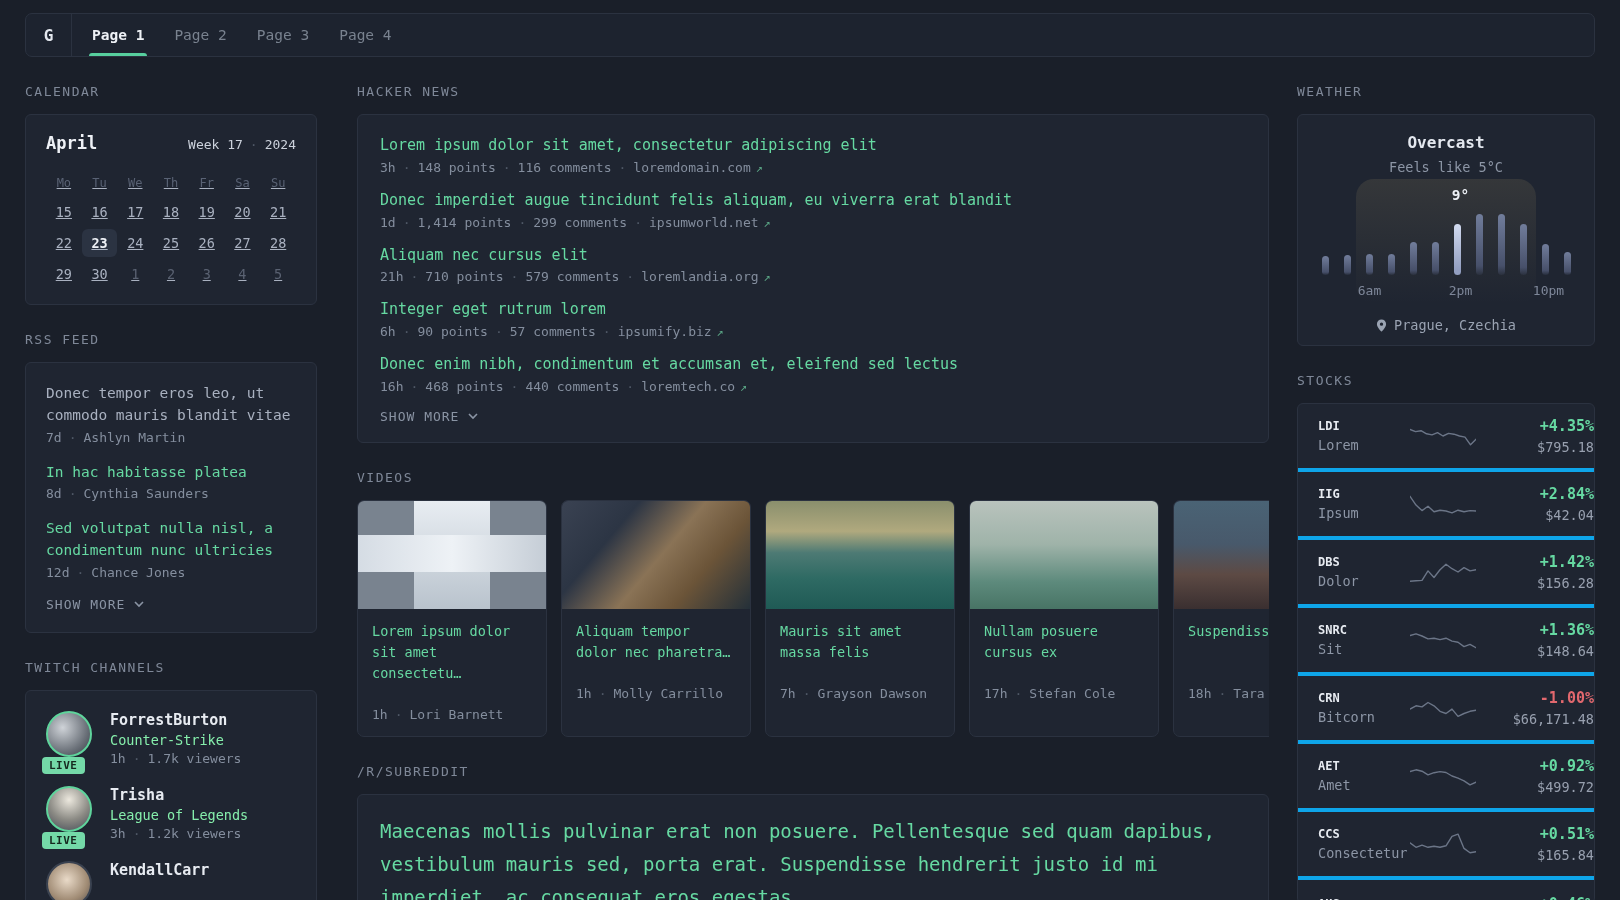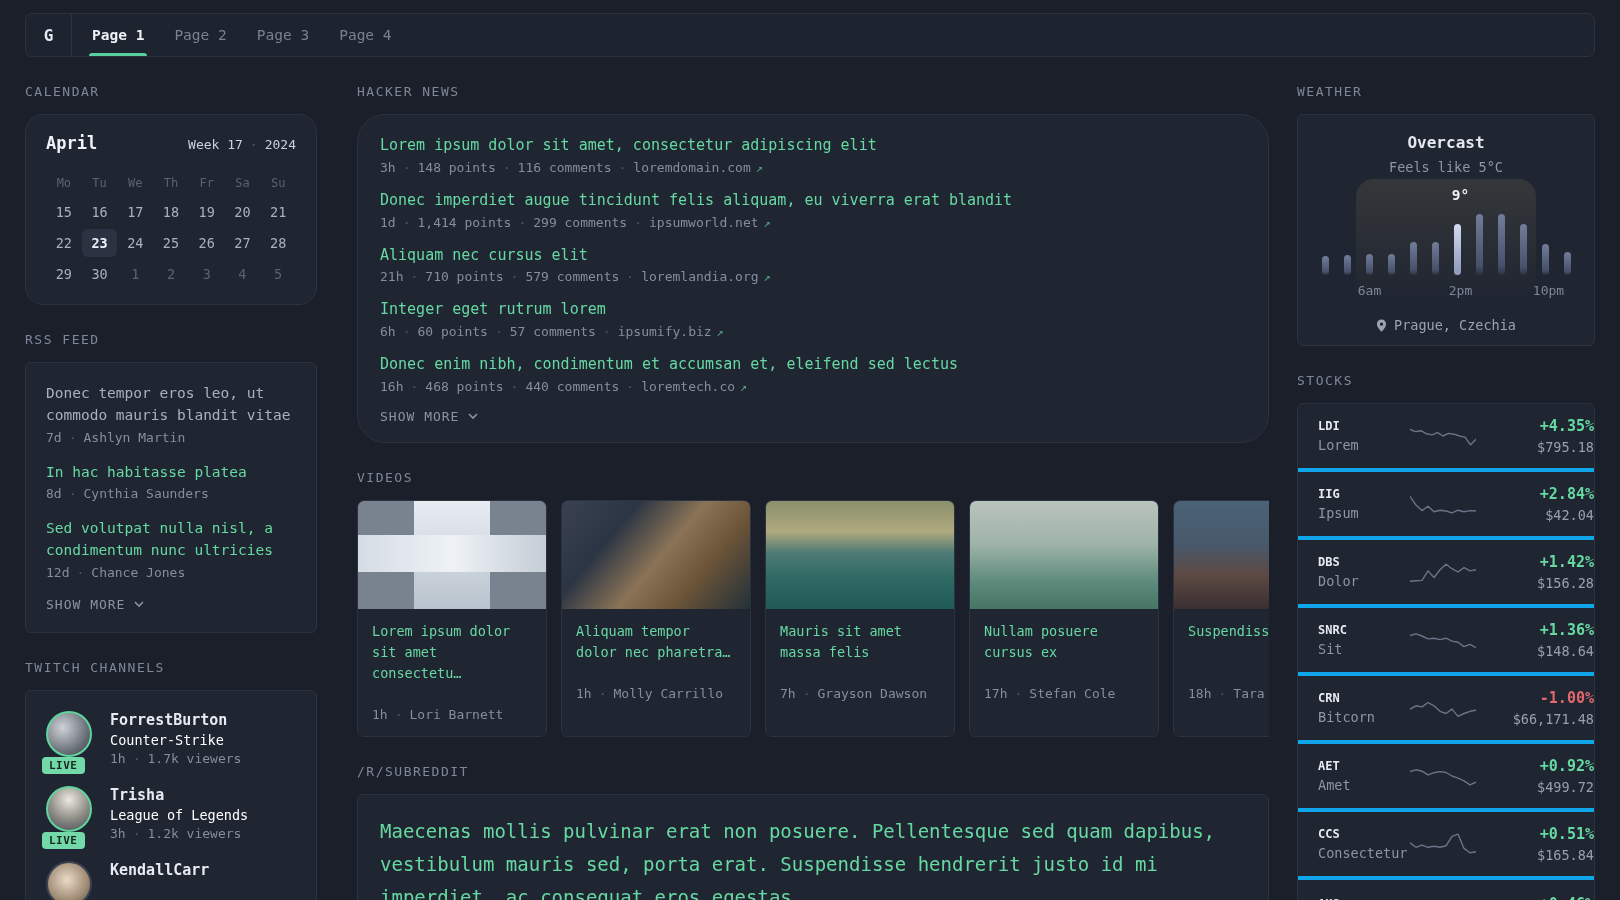--- a/index.html
+++ b/index.html
@@ -32,25 +32,25 @@
   .tab.active::after { content:""; position:absolute; left:-3px; right:-3px; bottom:0;
     height:3px; border-radius:3px 3px 0 0; background:#57cf9e; }
 
   
   .col { position:absolute; top:84px; }
   .col-left  { left:25px;   width:292px; }
   .col-mid   { left:357px;  width:912px; }
   .col-right { left:1297px; width:298px; }
 
   
-  .cal-card { padding:18px 20px 16px;border-radius:18px; }
+  .cal-card { padding:18px 20px 16px; }
   .cal-head { display:flex; justify-content:space-between; align-items:baseline; }
   .cal-month { color:#eef1f6; font-size:17px; font-weight:bold; }
   .cal-week { font-size:13px; color:#ccd2dc; }
-  .cal-grid { display:grid; grid-template-columns:repeat(7,1fr); margin-top:18px; row-gap:3px; text-align:center; }
+  .cal-grid { display:grid; grid-template-columns:repeat(7,1fr); margin-top:18px; row-gap:3px; text-align:center;text-decoration:underline; }
   .cal-wd { font-size:12px; color:#596274; height:24px; line-height:24px; }
   .cal-day { font-size:13.5px; height:28px; line-height:28px; color:#a9b1c0; border-radius:6px; }
   .cal-day.muted { color:#5a6272; }
   .cal-day.selected { background:#2b3342; color:#eef1f6; font-weight:bold; }
 
   
   .rss-card { margin-top:0; padding:20px; }
   .rss-item { margin-bottom:17px; }
   .rss-title { display:block; font-size:14.5px; line-height:1.5; }
   .fresh { color:var(--green); }
@@ -64,25 +64,25 @@
   .tw-row { display:flex; gap:16px; margin-bottom:20px; }
   .tw-avatar-wrap { position:relative; width:48px; flex:0 0 48px; }
   .tw-avatar { width:46px; height:46px; border-radius:50%; border:2px solid #3a4250; }
   .tw-row.live .tw-avatar { border-color:#5fd49c; }
   .av-1 { background:radial-gradient(circle at 35% 35%, #cfd3d8, #6f757d 60%, #343a44); }
   .av-2 { background:radial-gradient(circle at 50% 28%, #ece8de, #8b8a84 55%, #454b56); }
   .av-3 { background:radial-gradient(circle at 45% 40%, #e9dac8, #a08b74 60%, #514d4c); }
   .live-badge { position:absolute; left:-4px; bottom:-8px; background:#74d9a8; color:#16281f;
     font-size:11px; font-weight:bold; padding:2px 7px; border-radius:4px; letter-spacing:.5px; }
   .tw-name { color:#e7ebf1; font-size:15px; font-weight:bold; }
-  .tw-game { color:#ffffff; font-size:13.5px; margin-top:3px; }
+  .tw-game { color:#86efac; font-size:13.5px; margin-top:3px; }
   .tw-row .meta { margin-top:3px; }
 
   
-  .hn-card { padding:20px 22px 18px;border-radius:28px; }
+  .hn-card { padding:20px 22px 18px; }
   .hn-item { margin-bottom:15px; }
   .hn-title { display:block; font-size:15px; color:var(--green); line-height:1.45; white-space:nowrap; overflow:hidden; }
   .hn-item .meta { margin-top:3px; }
   .domain { color:#848e9e; }
   .arrow { color:#5aa585; margin-left:5px; font-size:12px; }
 
   
   .videos-row { display:flex; gap:14px; width:912px; overflow:hidden; margin-top:0; }
   .video-card { flex:0 0 190px; background:var(--card); border:1px solid var(--border); border-radius:7px; overflow:hidden; }
   .thumb { height:108px; width:100%; position:relative; }
@@ -281,21 +281,21 @@
     </div>
     <div class="hn-item">
       <a class="hn-title">Aliquam nec cursus elit</a>
       <div class="meta">
         <span>21h</span><span class="dot">·</span><span>710 points</span><span class="dot">·</span><span>579 comments</span><span class="dot">·</span><a class="domain">loremlandia.org</a><span class="arrow">↗</span>
       </div>
     </div>
     <div class="hn-item">
       <a class="hn-title">Integer eget rutrum lorem</a>
       <div class="meta">
-        <span>6h</span><span class="dot">·</span><span>60 points</span><span class="dot">·</span><span>57 comments</span><span class="dot">·</span><a class="domain">ipsumify.biz</a><span class="arrow">↗</span>
+        <span>6h</span><span class="dot">·</span><span>90 points</span><span class="dot">·</span><span>57 comments</span><span class="dot">·</span><a class="domain">ipsumify.biz</a><span class="arrow">↗</span>
       </div>
     </div>
     <div class="hn-item">
       <a class="hn-title">Donec enim nibh, condimentum et accumsan et, eleifend sed lectus</a>
       <div class="meta">
         <span>16h</span><span class="dot">·</span><span>468 points</span><span class="dot">·</span><span>440 comments</span><span class="dot">·</span><a class="domain">loremtech.co</a><span class="arrow">↗</span>
       </div>
     </div>
     <div class="show-more">
       <span>SHOW MORE</span>

